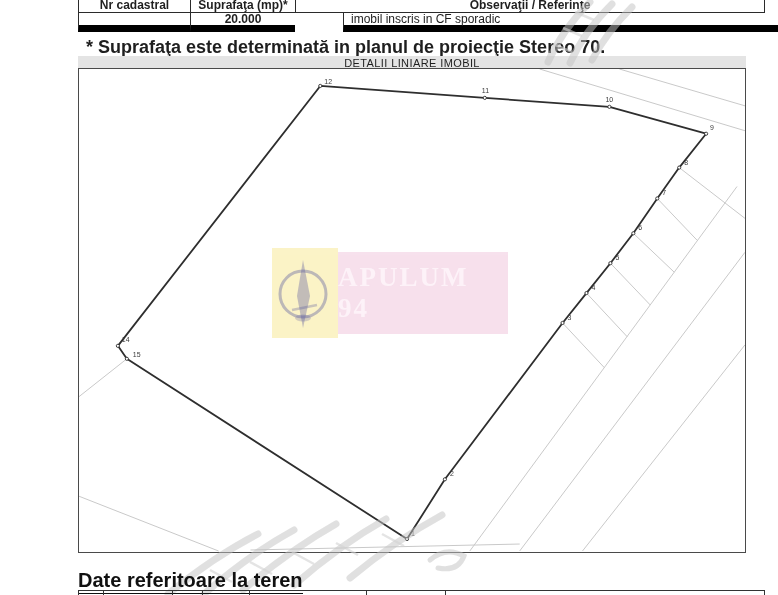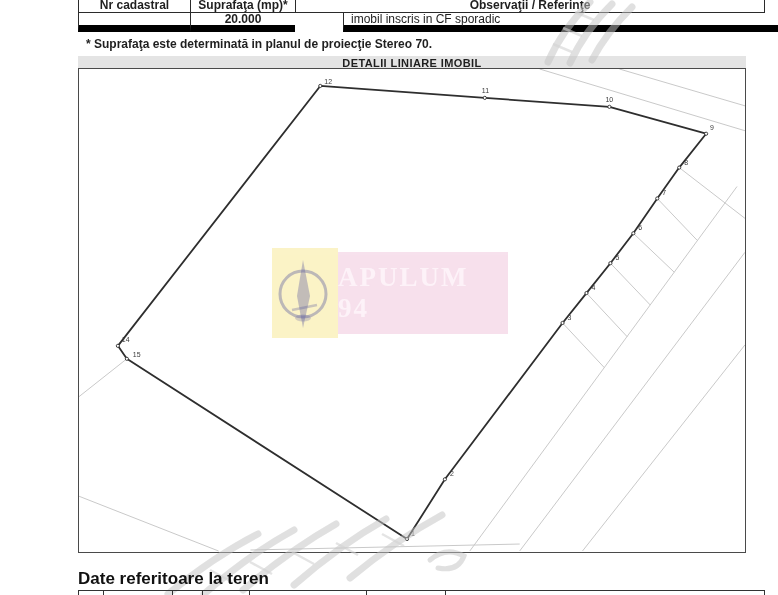--- a/index.html
+++ b/index.html
@@ -6,36 +6,36 @@
   body{width:778px;height:595px;position:relative;background:#ffffff;overflow:hidden;
        font-family:"Liberation Sans", sans-serif;color:#1f1f1f;}
   
   .top-table{position:absolute;left:78px;top:-2px;width:687px;height:34px;}
   .tt-cell{position:absolute;box-sizing:border-box;border-left:1px solid #2b2b2b;
            font-size:12px;font-weight:600;display:flex;align-items:center;justify-content:center;}
   .tt-head{top:0;height:15px;border-bottom:1px solid #2b2b2b;}
   .tt-row{top:15px;height:19px;border-bottom:7px solid #000000;}
   .tt-right{border-right:1px solid #2b2b2b;}
   .tt-left-align{justify-content:flex-start;padding-left:7px;font-weight:500;}
-  .footnote{position:absolute;left:86px;top:37px;font-size:12px;font-weight:600;}
+  .footnote{position:absolute;left:86px;top:37px;font-size:18px;font-weight:600;}
   
   .plan-title-band{position:absolute;left:78px;top:56px;width:668px;height:13px;background:#e4e4e4;
-        display:flex;align-items:center;justify-content:center;font-size:11px;font-weight:700;letter-spacing:.4px;}
+        display:flex;align-items:center;justify-content:center;font-size:11px;font-weight:400;letter-spacing:.4px;}
   .plan-box{position:absolute;left:78px;top:68px;width:668px;height:485px;box-sizing:border-box;
         border:1.3px solid #4a4a4a;background:#fff;}
   .plan-box svg{position:absolute;left:0;top:0;width:100%;height:100%;}
   
   .stamp-logo-box{position:absolute;left:272px;top:248px;width:66px;height:90px;opacity:.92;}
   .stamp-text-box{position:absolute;left:338px;top:252px;width:170px;height:82px;opacity:.95;
         display:flex;align-items:center;justify-content:center;
         font-family:"Liberation Serif", serif;font-weight:700;font-size:27px;letter-spacing:2px;}
   
   .scan-marks{position:absolute;left:0;top:0;width:778px;height:595px;pointer-events:none;}
   
-  .section-heading{position:absolute;left:78px;top:569px;font-size:17px;font-weight:700;color:#111;
+  .section-heading{position:absolute;left:78px;top:569px;font-size:20px;font-weight:700;color:#111;
         border-bottom:1.6px solid #111;padding-bottom:1px;}
   .bottom-table{position:absolute;left:78px;top:590px;width:687px;height:5px;border-top:1.2px solid #333;}
   .bt-v{position:absolute;top:0;width:0;height:5px;border-left:1px solid #333;}
 </style>
 </head>
 <body>
 
 <div class="top-table">
   <div class="tt-cell tt-head" style="left:0;width:112px;">Nr cadastral</div>
   <div class="tt-cell tt-head" style="left:112px;width:105px;">Suprafaţa (mp)*</div>

